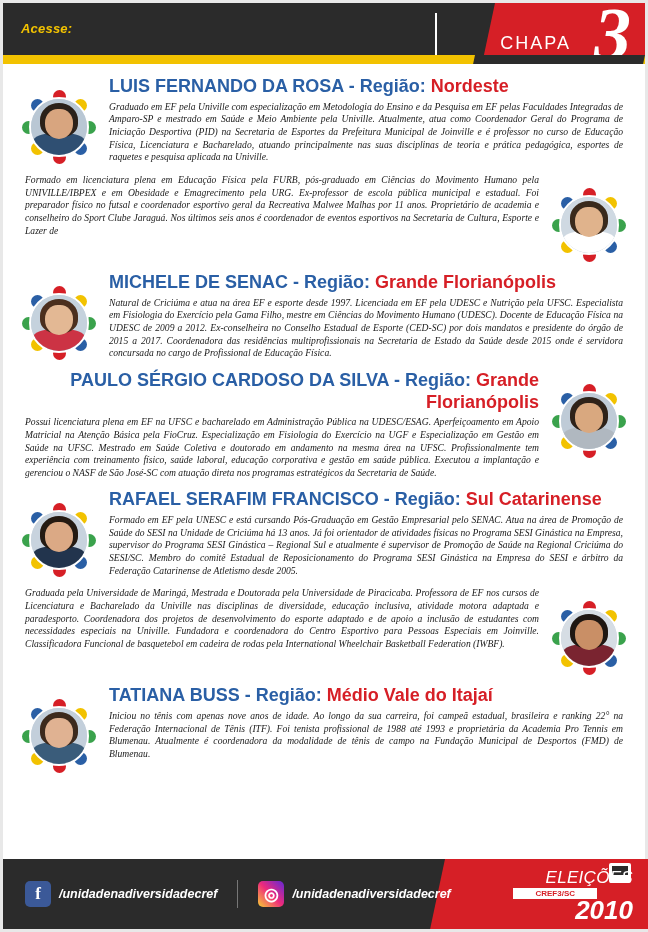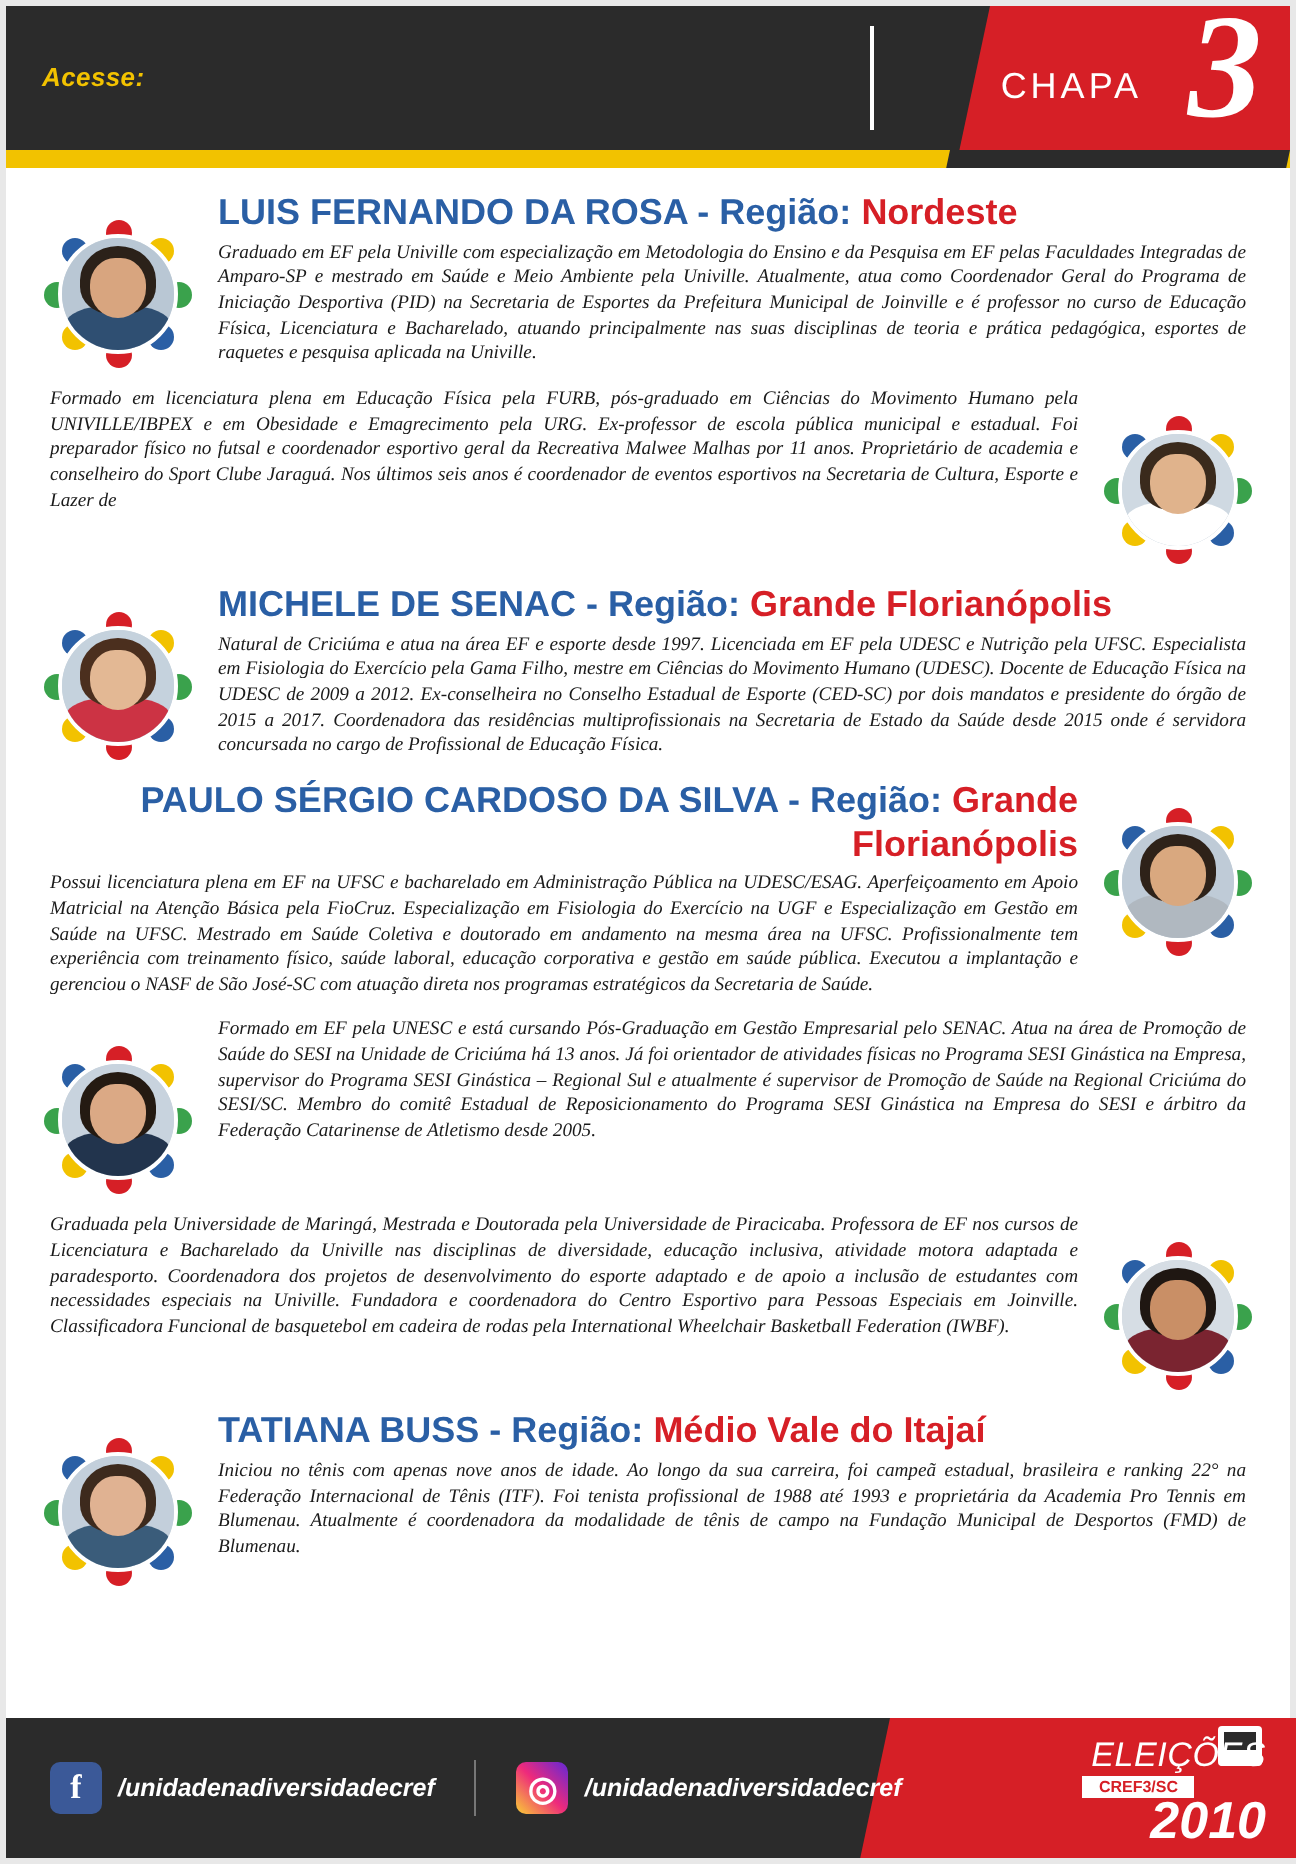--- a/index.html
+++ b/index.html
@@ -12,21 +12,21 @@
   .page {
     width:648px; height:932px;
     position:relative;
     background:#ffffff;
     border:3px solid #e8e8e8;
   }
 
   
   .header {
     position:relative;
-    height:72px;
+    height:52px;
     background:#2b2b2b;
     display:flex;
     align-items:center;
     overflow:hidden;
   }
   .header-left {
     padding-left:18px;
     color:#ffffff;
     z-index:3;
   }
@@ -266,21 +266,21 @@
     z-index:5;
     letter-spacing:0.3px;
   }
   .cref-tag {
     position:absolute;
     right:54px; top:29px;
     background:#ffffff;
     color:#d61f26;
     font-size:8px;
     font-weight:bold;
-    padding:1px 8px;
+    padding:1px 22px;
     z-index:5;
   }
   .ano {
     position:absolute;
     right:18px; top:36px;
     color:#ffffff;
     font-size:26px;
     font-weight:bold;
     font-style:italic;
     z-index:5;
@@ -440,20 +440,21 @@
                 <div class="face">
                   <div class="bg" style="background:#c8d3de"></div>
                   <div class="body" style="width:52px;height:22px;background:#22344d"></div>
                   <div class="hair" style="top:4px;width:38px;height:34px;background:#241a12"></div>
                   <div class="skin" style="top:10px;width:28px;height:30px;background:#dba985"></div>
                 </div>
               </div>
             </div>
           </div>
           <div class="cand-body">
+            <div class="cand-name n-left"><span>RAFAEL SERAFIM FRANCISCO</span><span class="region-sep"> - Região: </span><span class="region">Sul Catarinense</span></div>
             <div class="cand-desc">Formado em EF pela UNESC e está cursando Pós-Graduação em Gestão Empresarial pelo SENAC. Atua na área de Promoção de Saúde do SESI na Unidade de Criciúma há 13 anos. Já foi orientador de atividades físicas no Programa SESI Ginástica na Empresa, supervisor do Programa SESI Ginástica – Regional Sul e atualmente é supervisor de Promoção de Saúde na Regional Criciúma do SESI/SC. Membro do comitê Estadual de Reposicionamento do Programa SESI Ginástica na Empresa do SESI e árbitro da Federação Catarinense de Atletismo desde 2005.</div>
           </div>
         </div>
         <div class="cand right-photo">
           <div class="photo-wrap">
             <div class="photo-ring">
               <span class="dot" style="left:30.500000000000004px;top:0px;background:#d61f26"></span>
               <span class="dot" style="left:52.0667568261897px;top:8.933243173810304px;background:#f2c200"></span>
               <span class="dot" style="left:61px;top:30.5px;background:#3aa24c"></span>
               <span class="dot" style="left:52.0667568261897px;top:52.066756826189696px;background:#2a5fa5"></span>

